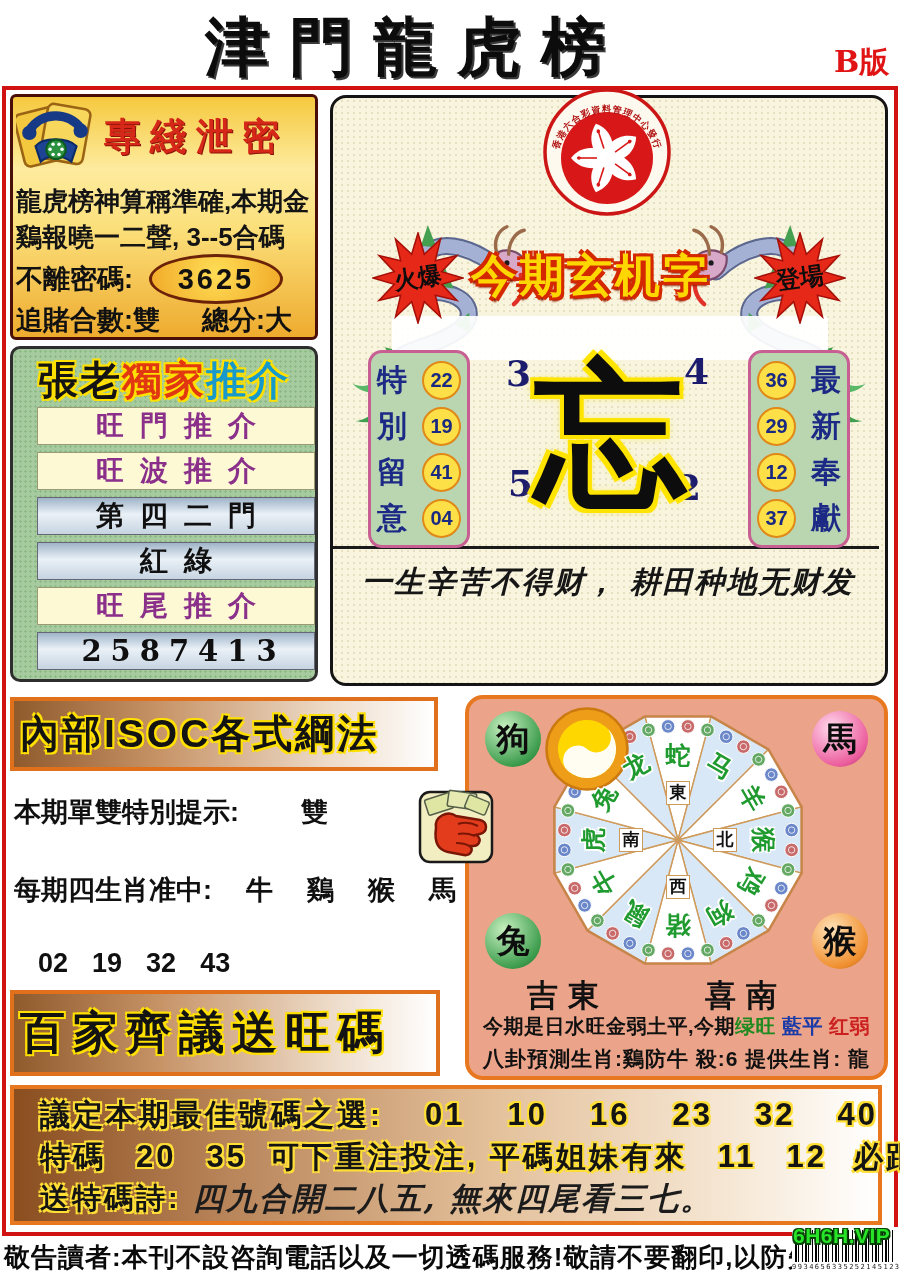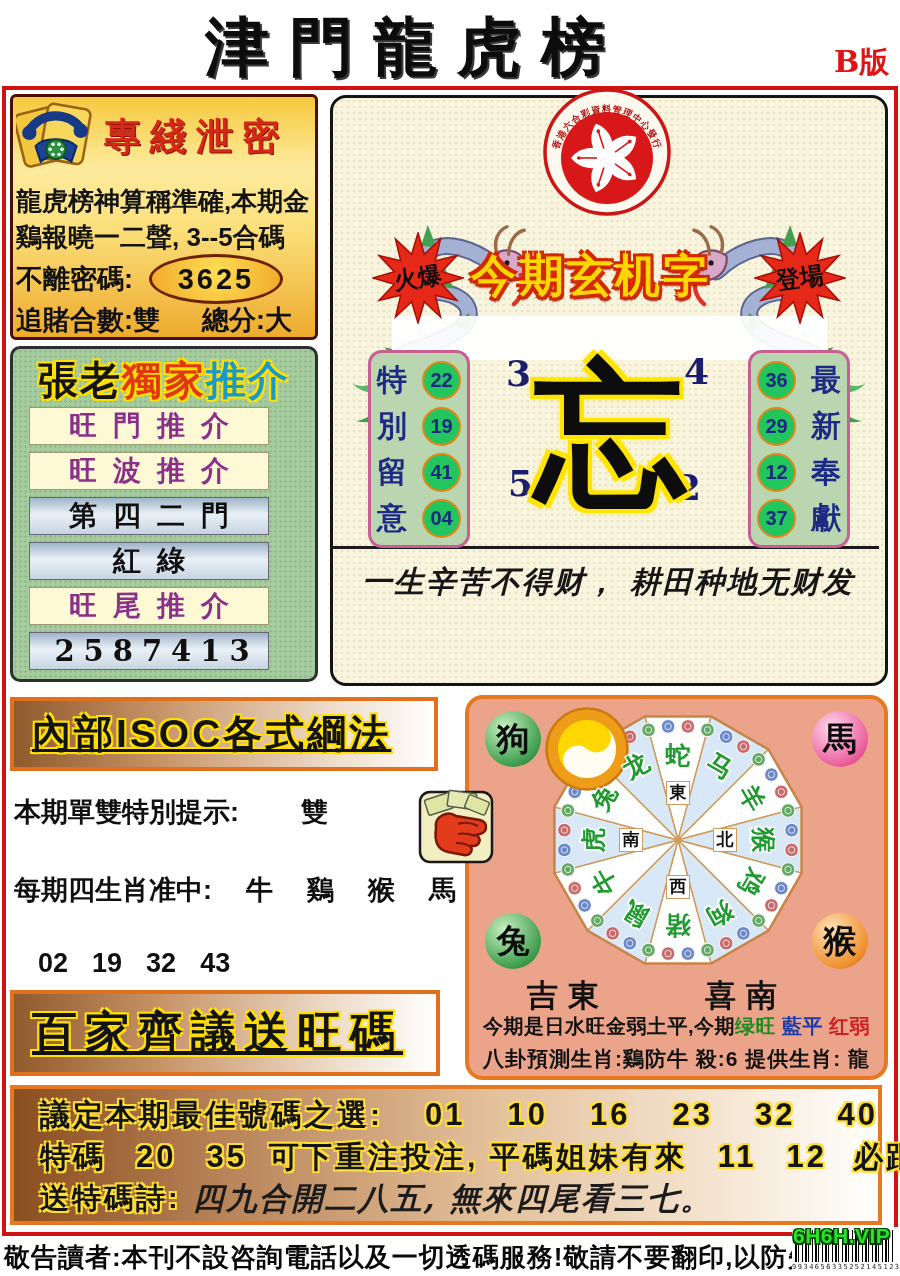--- a/index.html
+++ b/index.html
@@ -35,21 +35,21 @@
   .leak-l4{left:16px;top:302px;display:flex;gap:42px;font-weight:700;font-size:27px;}
 
   
   .zhang-box{left:10px;top:346px;width:302px;height:330px;border:3px solid #2e2e2e;border-radius:10px;
     background-color:#a5cb9e;
     background-image:radial-gradient(#8fba88 1px,transparent 1.2px);background-size:5px 5px;}
   .zhang-header{position:absolute;left:0;top:4px;width:100%;text-align:center;
     font-family:"DejaVu Serif",serif;font-weight:900;font-size:40px;letter-spacing:2px;
     text-shadow:-2px -2px 0 #ffe000,2px -2px 0 #ffe000,-2px 2px 0 #ffe000,2px 2px 0 #ffe000;}
   .zh-black{color:#141414;} .zh-red{color:#e23812;} .zh-blue{color:#1899cc;}
-  .zhang-rows{position:absolute;left:16px;top:58px;width:240px;}
+  .zhang-rows{position:absolute;left:24px;top:58px;width:278px;}
   .zrow{height:38px;margin-bottom:7px;display:flex;align-items:center;justify-content:center;
     font-weight:800;font-size:28px;letter-spacing:16px;padding-left:16px;box-sizing:border-box;}
   .zrow.gold{background:#fcf9d4;border:1px solid #9a9a74;color:#8a2f8a;}
   .zrow.steel{background:linear-gradient(180deg,#9fb4c8,#eaf1f7 45%,#c6d4e1);border:1px solid #667;
     color:#101010;font-family:"DejaVu Serif",serif;}
   .zrow.num{letter-spacing:9px;font-size:29px;padding-left:15px;}
 
   
   .main-box{left:330px;top:95px;width:552px;height:585px;border:3px solid #141414;border-radius:16px;
     background-color:#f8f4dd;
@@ -65,35 +65,35 @@
   .mystery-title{left:436px;top:246px;width:310px;text-align:center;z-index:5;
     font-family:"DejaVu Serif",serif;font-weight:900;font-size:45px;letter-spacing:3px;color:#ffd700;
     text-shadow:-3px -3px 0 #d42800,3px -3px 0 #d42800,-3px 3px 0 #d42800,3px 3px 0 #d42800,0 4px 2px #8a1a00;}
   .white-strip{left:392px;top:316px;width:436px;height:44px;background:rgba(255,255,255,.93);
     border-radius:4px;z-index:3;}
   .num-panel{width:102px;height:198px;border:3px solid #c75f93;border-radius:14px;background:#b9d6b0;z-index:4;
     display:grid;grid-template-rows:repeat(4,1fr);align-items:center;padding:4px 6px;box-sizing:border-box;}
   .panel-attention{left:368px;top:350px;} .panel-offer{left:748px;top:350px;}
   .np-row{display:flex;align-items:center;justify-content:space-between;}
   .np-char{font-weight:900;font-size:30px;color:#1c2a86;}
-  .np-circle{width:35px;height:35px;border-radius:50%;background:#22c55e;border:2px solid #e08818;
+  .np-circle{width:35px;height:35px;border-radius:50%;background:#fde047;border:2px solid #e08818;
     display:flex;align-items:center;justify-content:center;font-weight:800;font-size:20px;color:#1a2a80;}
   .corner-num{font-family:"DejaVu Serif",serif;font-weight:700;font-size:36px;color:#1c1c6e;z-index:4;}
   .n3{left:506px;top:352px;} .n4{left:684px;top:350px;} .n5{left:508px;top:462px;} .n2{left:676px;top:466px;}
   .big-char{left:528px;top:352px;width:164px;height:170px;text-align:center;z-index:4;
     font-family:"DejaVu Serif",serif;font-weight:900;font-size:152px;line-height:164px;color:#0d0d0d;
     text-shadow:-4px -4px 0 #ffe400,4px -4px 0 #ffe400,-4px 4px 0 #ffe400,4px 4px 0 #ffe400,0 0 10px #ffe400;}
   .divider{left:333px;top:546px;width:546px;border-top:3px solid #1a1a1a;z-index:3;}
   .poem{left:346px;width:524px;text-align:center;font-family:"DejaVu Serif",serif;font-weight:700;
     font-size:30px;color:#161616;letter-spacing:2px;z-index:3;white-space:nowrap;font-style:italic;}
   .poem-l1{top:562px;} .poem-l2{top:618px;}
 
   
   .copper{border:4px solid #e0701c;background:linear-gradient(90deg,#8f5a2c 0%,#c79468 35%,#eddbc8 75%,#ffffff 100%);
-    display:flex;align-items:center;box-sizing:border-box;padding-left:18px;text-decoration:underline;}
+    display:flex;align-items:center;box-sizing:border-box;padding-left:6px;}
   .copper span{font-weight:900;color:#131313;letter-spacing:3px;
     text-shadow:-2px -2px 0 #ffe000,2px -2px 0 #ffe000,-2px 2px 0 #ffe000,2px 2px 0 #ffe000;}
   .isoc-banner{left:10px;top:697px;width:428px;height:74px;}
   .isoc-banner span{font-size:39px;}
   .baijia-banner{left:10px;top:990px;width:430px;height:86px;}
   .baijia-banner span{font-size:45px;letter-spacing:8px;}
 
   .tipline{left:14px;font-weight:700;font-size:27px;color:#101010;display:flex;align-items:center;white-space:nowrap;}
   .line-dan{top:794px;} .line-dan .val{margin-left:62px;}
   .line-sx{top:872px;} .line-sx .val{margin-left:34px;}

